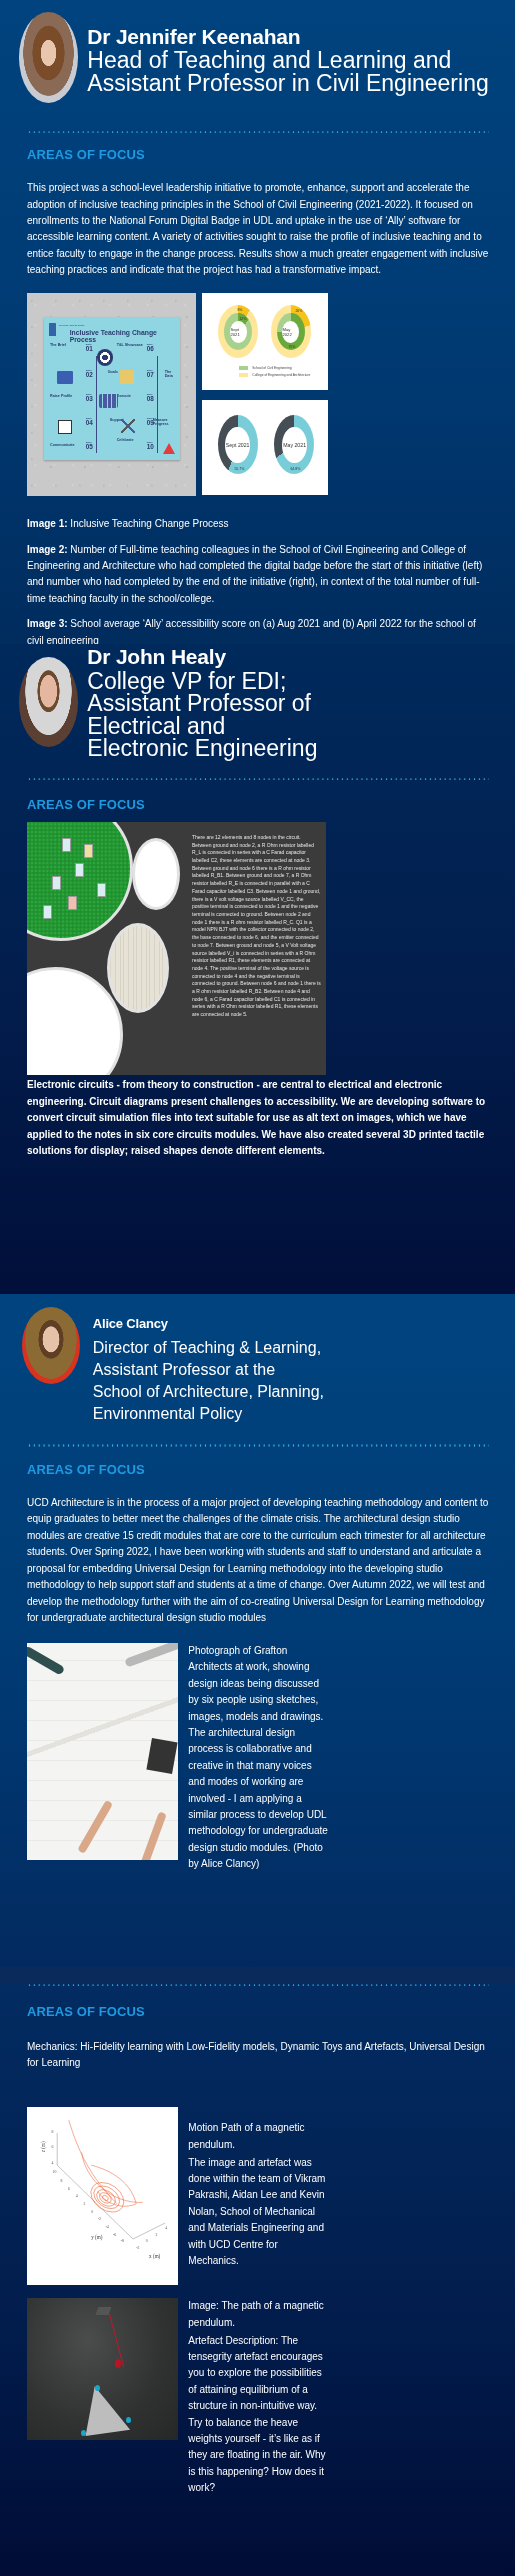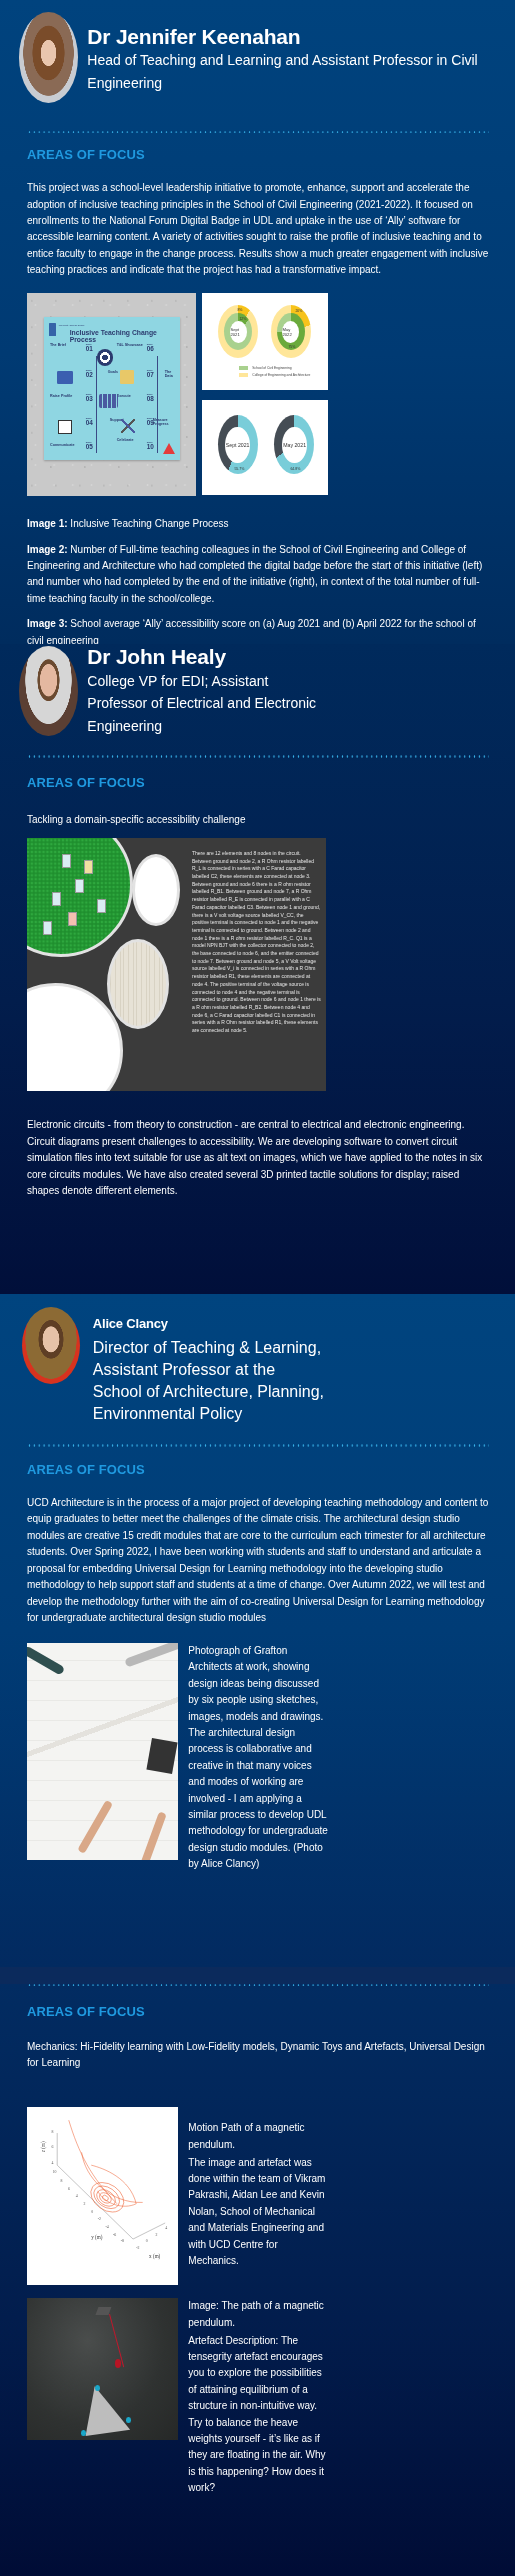--- a/index.html
+++ b/index.html
@@ -19,21 +19,21 @@
   .s3 { height: 673px; background: linear-gradient(180deg, #00447f 0%, #003c76 50%, #022a60 100%); }
   .s4 { height: 608px; background: linear-gradient(180deg, #022c62 0%, #021d4d 55%, #000b34 100%); }
 
   .profile { display: flex; align-items: flex-start; }
   .avatar {
     width: 59px; height: 91px; border-radius: 50%;
     flex: 0 0 auto; overflow: hidden; position: relative;
   }
   .profile-text { margin-left: 9px; }
   .name { font-weight: 700; font-size: 21px; line-height: 24.5px; letter-spacing: -0.2px; }
-  .role { font-size: 14px; line-height: 22.5px; font-weight: 400; }
+  .role { font-size: 23px; line-height: 22.5px; font-weight: 400; }
   .dots {
     height: 2.6px; margin: 0 0 0 0;
     background-image: radial-gradient(circle, #39b3ea 0.8px, transparent 1px);
     background-size: 4.9px 2.6px; background-repeat: repeat-x;
   }
   .focus-title { color: #1f9ae0; font-weight: 700; font-size: 13px; letter-spacing: 0.1px; }
   .para { font-size: 10px; line-height: 16.4px; }
   .caption b { font-weight: 700; }
 
   
@@ -101,21 +101,21 @@
     background-size: 3.9px 3.9px; }
   .lego .blk { position: absolute; width: 9px; height: 14px; background: #d9edf3; border: 0.6px solid #999; }
   .sch1 { left: 105px; top: 16px; width: 48px; height: 72px; background: #fff; }
   .bread { left: 80px; top: 101px; width: 62px; height: 90px; background: #e7e2d6;
     background-image: repeating-linear-gradient(90deg, #d8d2c3 0 0.6px, transparent 0.6px 2.6px); }
   .sch2 { left: -39px; top: 145px; width: 135px; height: 135px; background: #fff; }
   .circuit-text {
     position: absolute; left: 165px; top: 11.6px; width: 129px;
     font-size: 5px; line-height: 7.7px; color: #e8e8e8;
   }
-  .s2 .para.body { margin-top: 26px; }
+  .s2 .para.body { margin-top: 2px; font-weight: bold; }
 
   
   .s3 .profile { padding-top: 13px; }
   .s3 .avatar { margin-left: -5.2px; width: 58px; height: 77px; background: radial-gradient(ellipse at 50% 42%, #e6c2a8 0 20%, #5e3e25 21% 30%, #8c6a34 31% 62%, #d7331f 63%); }
   .s3 .profile-text { margin-left: 13px; margin-top: 5.2px; }
   .s3 .name { font-size: 13px; }
   .s3 .role { font-size: 16px; line-height: 22px; }
   .s3 .dots { margin-top: 19.3px; }
   .s3 .focus-title { margin-top: 15.5px; }
   .s3 .para.p1 { margin-top: 13px; }
@@ -245,21 +245,20 @@
 <section class="section s2">
   <div class="profile">
     <div class="avatar"></div>
     <div class="profile-text">
       <div class="name">Dr John Healy</div>
       <div class="role" style="width:238px">College VP for EDI; Assistant Professor of Electrical and Electronic Engineering</div>
     </div>
   </div>
   <div class="dots"></div>
   <div class="focus-title">AREAS OF FOCUS</div>
-  <p class="para sub">Tackling a domain-specific accessibility challenge</p>
 
   <div class="circuit">
     <div class="circle-img lego">
       <div class="blk" style="left:71px;top:39px"></div>
       <div class="blk" style="left:93px;top:45px;background:#f0e0a0"></div>
       <div class="blk" style="left:61px;top:77px"></div>
       <div class="blk" style="left:84px;top:64px"></div>
       <div class="blk" style="left:106px;top:84px"></div>
       <div class="blk" style="left:77px;top:97px;background:#f3c0b0"></div>
       <div class="blk" style="left:52px;top:106px"></div>

